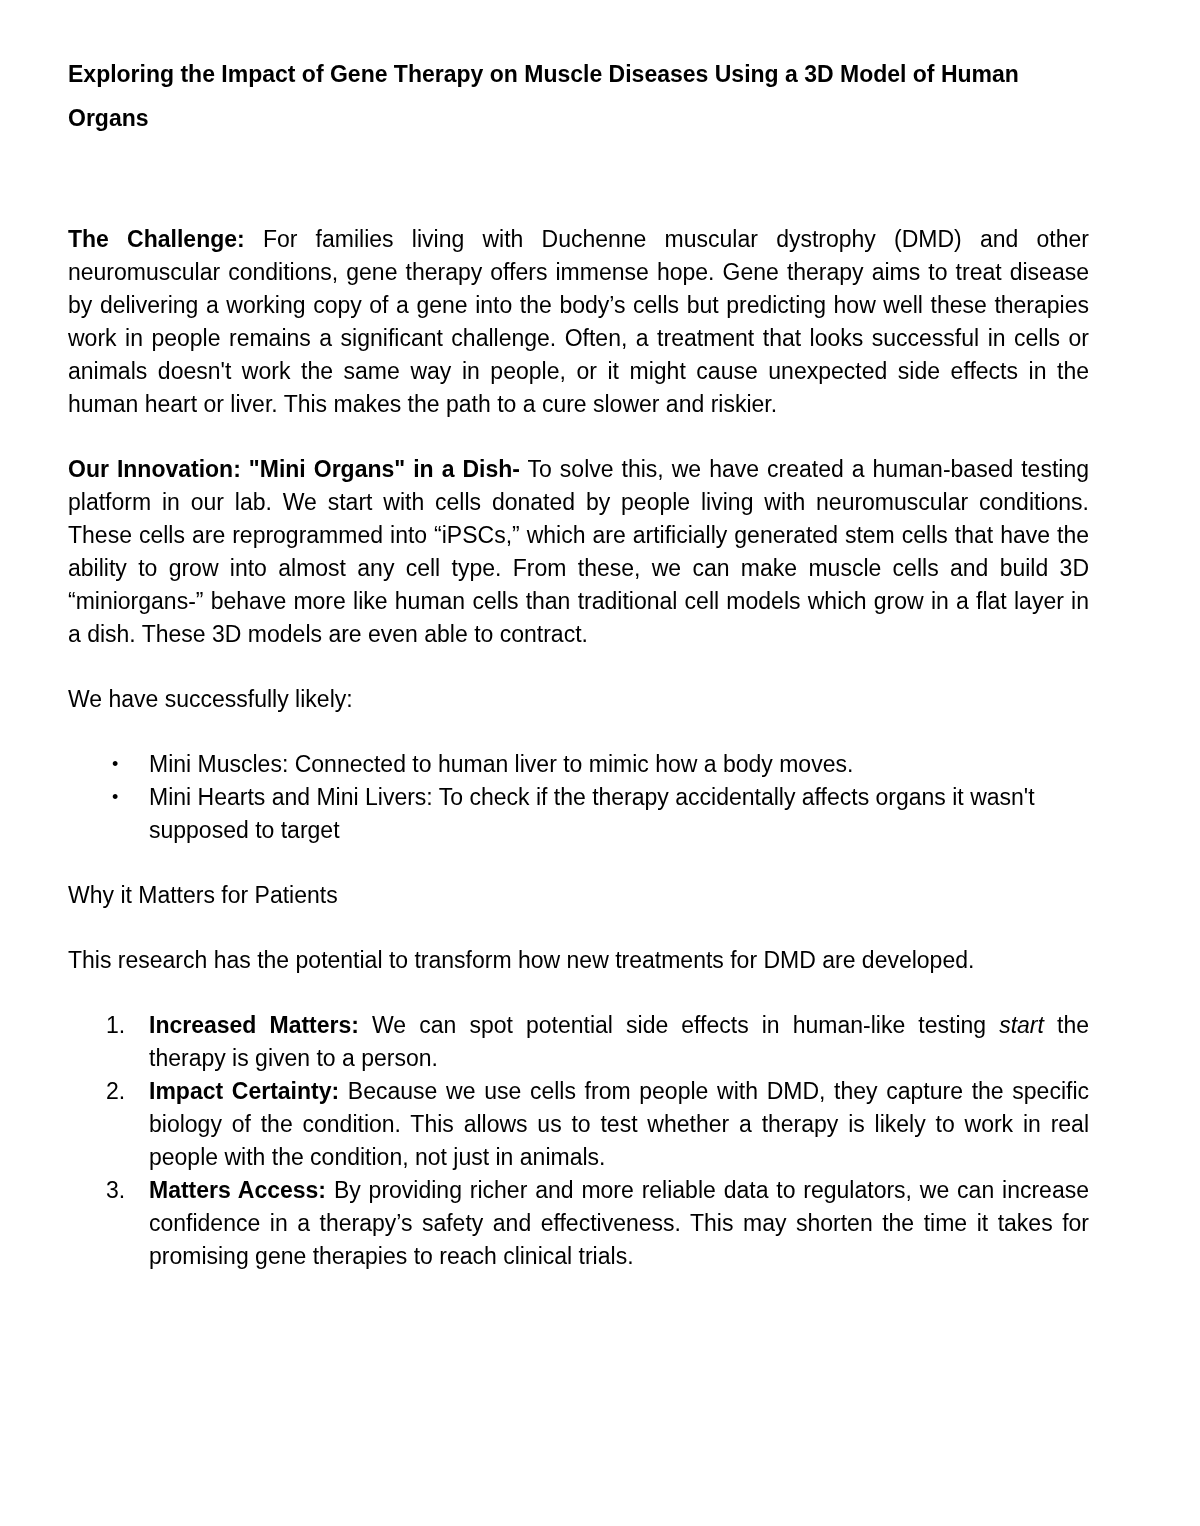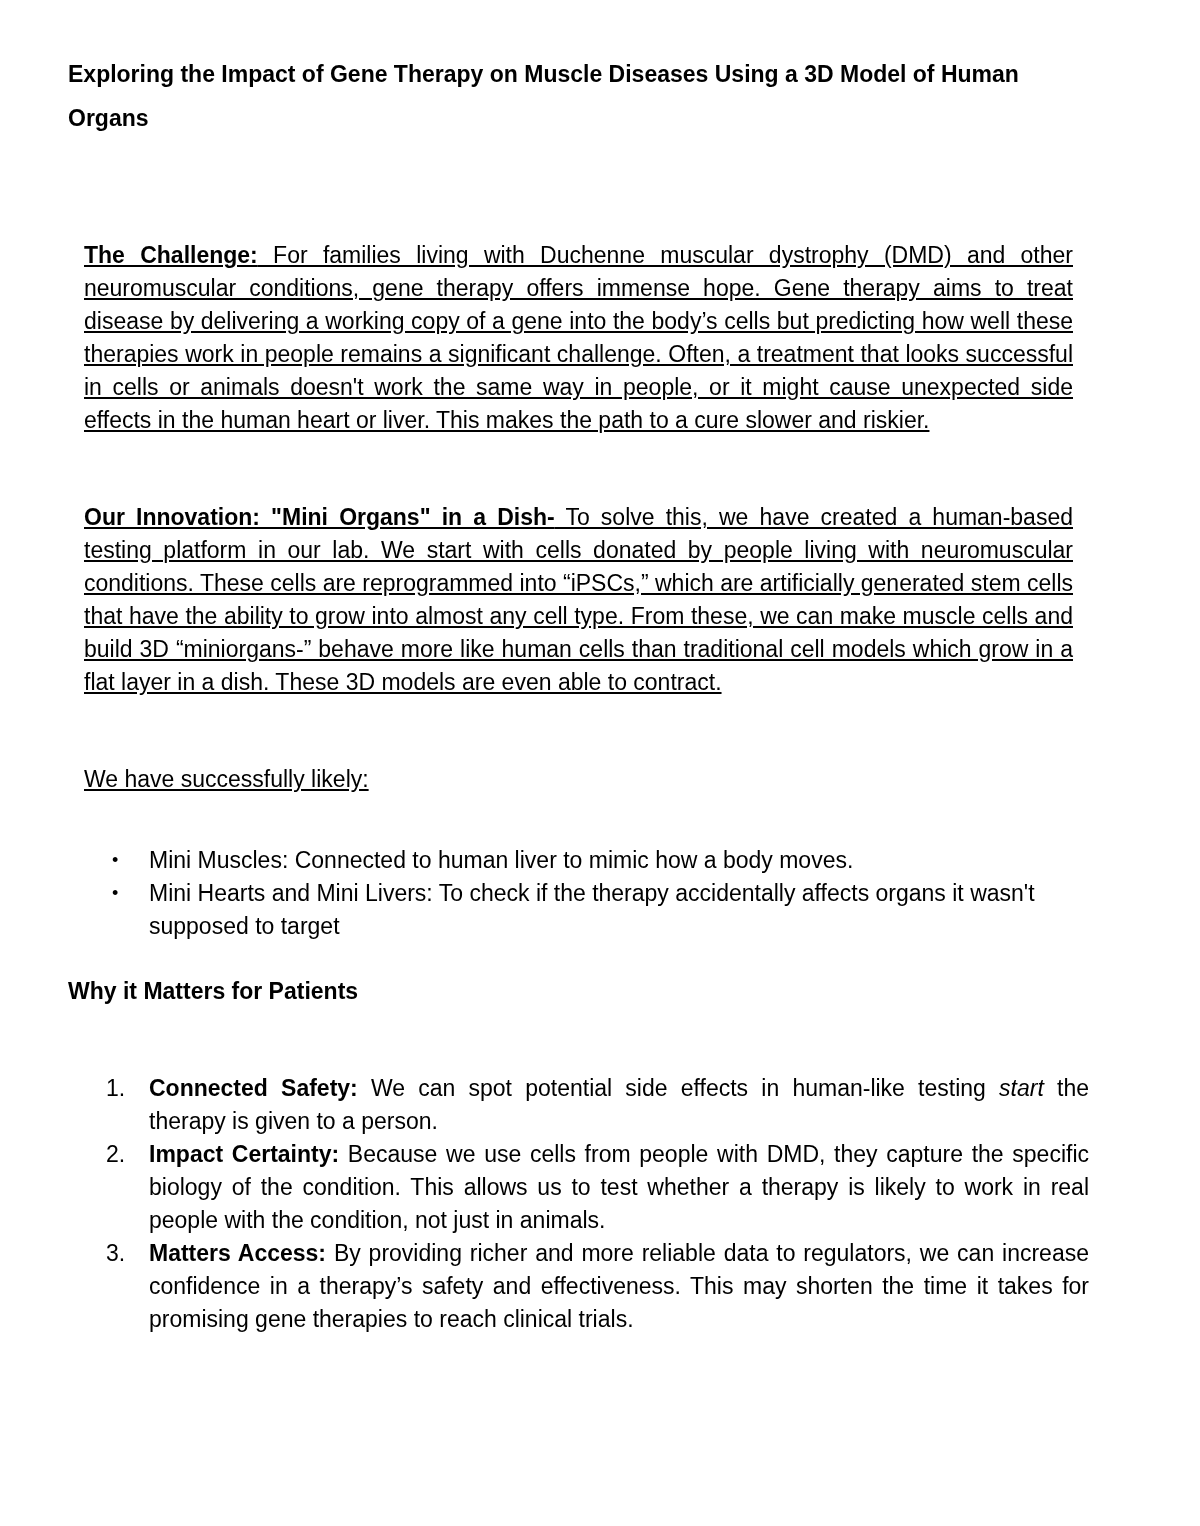--- a/index.html
+++ b/index.html
@@ -19,23 +19,22 @@
       font-size: 23px;
       line-height: 33px;
     }
     .title {
       font-weight: bold;
       font-size: 23px;
       line-height: 44px;
       margin: 0;
     }
     .para {
-      margin: 16px;
+      margin: 0;
       text-align: justify;
-      text-decoration: underline;
     }
     .bold { font-weight: bold; }
     .italic { font-style: italic; }
     .spacer-title { height: 83px; }
     .gap { height: 32px; }
     ul.bullets, ol.numbered {
       margin: 0;
       padding: 0;
       list-style: none;
     }
@@ -49,21 +48,21 @@
       position: absolute;
       left: 38px;
       top: 0;
     }
     .bullet-marker {
       position: absolute;
       left: 44px;
       top: 0;
       font-size: 18px;
     }
-    .heading { font-weight: bold; margin: 0; }
+    .heading { font-weight: normal; margin: 0; }
   </style>
 </head>
 <body>
 
 <div class="page">
 
   <h1 class="title">Exploring the Impact of Gene Therapy on Muscle Diseases Using a 3D Model of Human Organs</h1>
 
   <div class="spacer-title"></div>
 
@@ -89,27 +88,28 @@
       <span>Mini Hearts and Mini Livers: To check if the therapy accidentally affects organs it wasn't supposed to target</span>
     </li>
   </ul>
 
   <div class="gap"></div>
 
   <p class="heading">Why it Matters for Patients</p>
 
   <div class="gap"></div>
 
+  <p class="para">This research has the potential to transform how new treatments for DMD are developed.</p>
 
   <div class="gap"></div>
 
   <ol class="numbered">
     <li>
       <span class="marker">1.</span>
-      <span class="bold">Connected Safety:</span><span> We can spot potential side effects in human-like testing </span><span class="italic">start</span><span> the therapy is given to a person.</span>
+      <span class="bold">Increased Matters:</span><span> We can spot potential side effects in human-like testing </span><span class="italic">start</span><span> the therapy is given to a person.</span>
     </li>
     <li>
       <span class="marker">2.</span>
       <span class="bold">Impact Certainty:</span><span> Because we use cells from people with DMD, they capture the specific biology of the condition. This allows us to test whether a therapy is likely to work in real people with the condition, not just in animals.</span>
     </li>
     <li>
       <span class="marker">3.</span>
       <span class="bold">Matters Access:</span><span> By providing richer and more reliable data to regulators, we can increase confidence in a therapy’s safety and effectiveness. This may shorten the time it takes for promising gene therapies to reach clinical trials.</span>
     </li>
   </ol>

